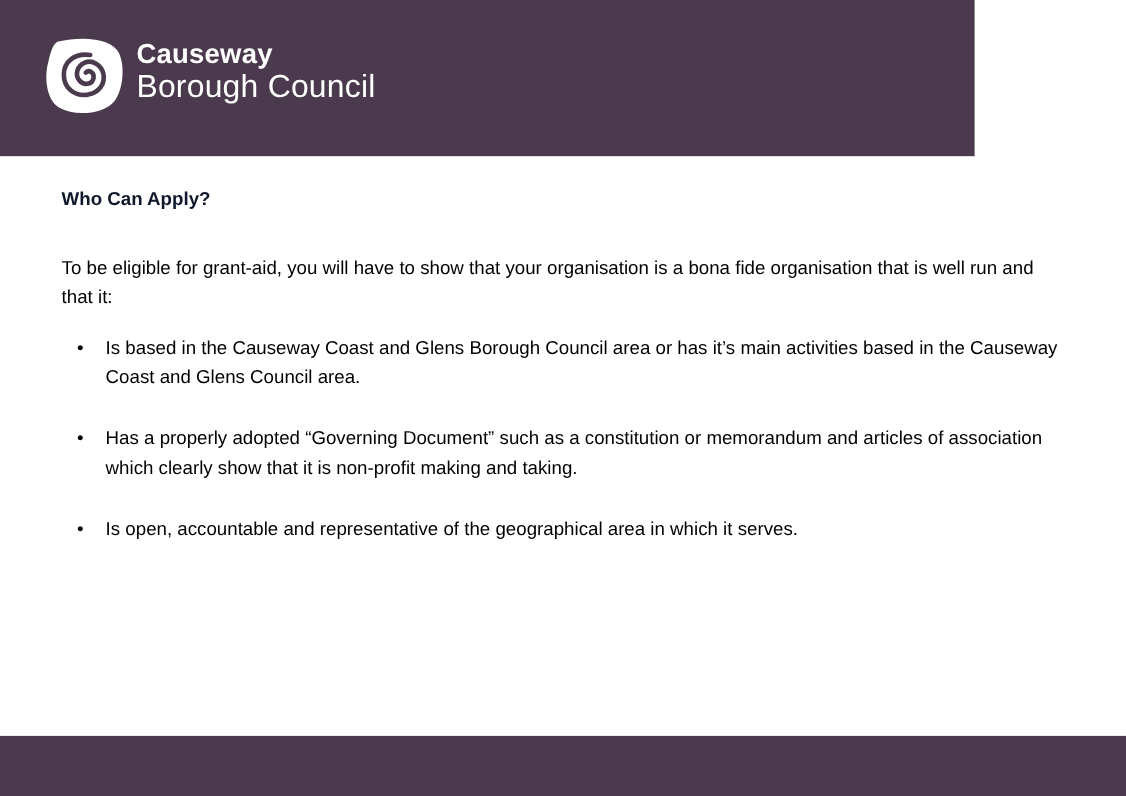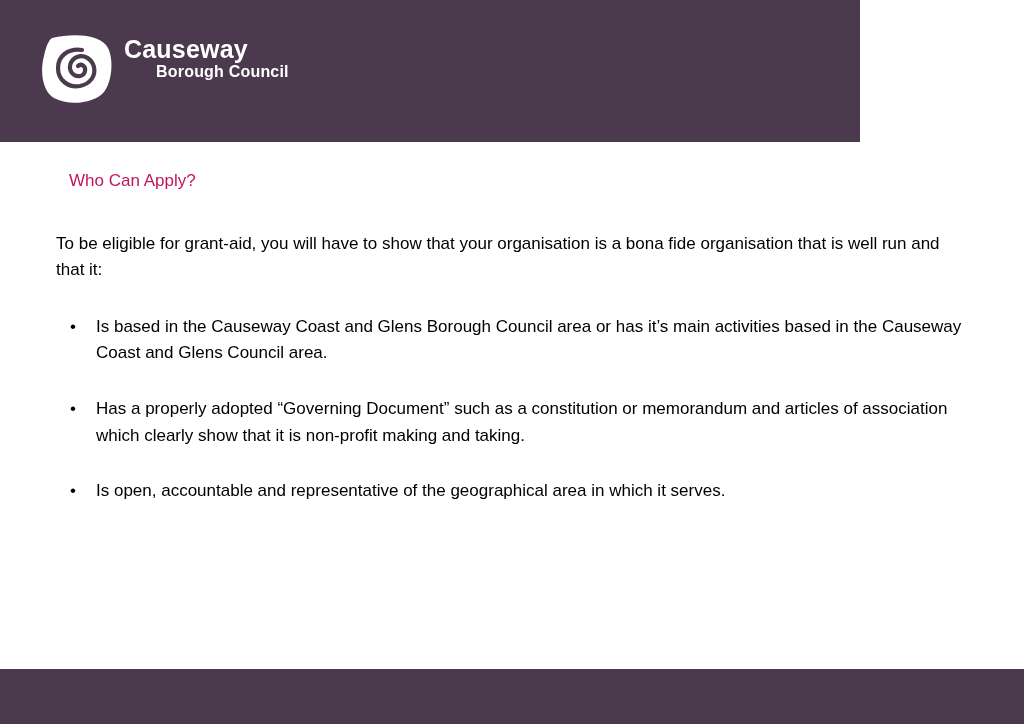--- a/index.html
+++ b/index.html
@@ -20,20 +20,21 @@
     background: #ffffff;
   }
   
   .header-band {
     position: absolute;
     left: 0;
     top: 0;
     width: 860px;
     height: 142px;
     background: #4b3a4d;
+    padding-left: 26px;
   }
   .logo-wrap {
     position: absolute;
     left: 38px;
     top: 30px;
     display: flex;
     align-items: flex-start;
   }
   .logo-mark {
     width: 80px;
@@ -50,25 +51,24 @@
     font-size: 25px;
     font-weight: bold;
     letter-spacing: 0.2px;
   }
   .logo-line2 {
     font-size: 25px;
     font-weight: bold;
     letter-spacing: 0.2px;
   }
   .logo-line3 {
-    font-size: 16px;
-    font-weight: bold;
+    font-size: 29px;
+    font-weight: normal;
     letter-spacing: 0.2px;
     margin-top: 2px;
-    margin-left: 32px;
   }
   
   .footer-band {
     position: absolute;
     left: 0;
     bottom: 0;
     width: 1024px;
     height: 55px;
     background: #4b3a4d;
   }
@@ -77,30 +77,30 @@
     position: absolute;
     left: 0;
     top: 142px;
     width: 1024px;
     height: 527px;
     box-sizing: border-box;
     padding: 28px 45px 0 56px;
   }
   .slide-title {
     font-size: 17px;
-    font-weight: normal;
-    color: #be185d;
+    font-weight: bold;
+    color: #0f172a;
     line-height: 1.35;
-    margin: 0 0 38px 13px;
+    margin: 0 0 38px 0;
   }
   .intro {
     font-size: 17px;
     color: #000000;
     line-height: 1.55;
-    margin: 0 0 30px 0;
+    margin: 0 0 20px 0;
     max-width: 900px;
   }
   .bullets {
     list-style: none;
     margin: 0;
     padding: 0;
   }
   .bullet {
     position: relative;
     padding-left: 40px;

